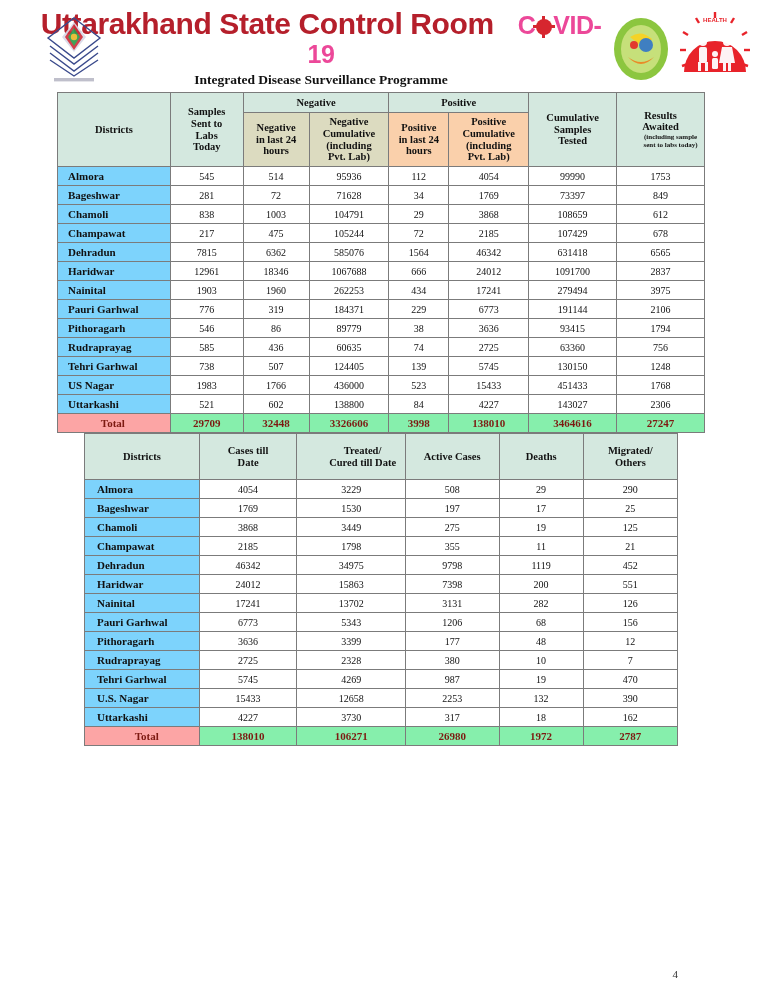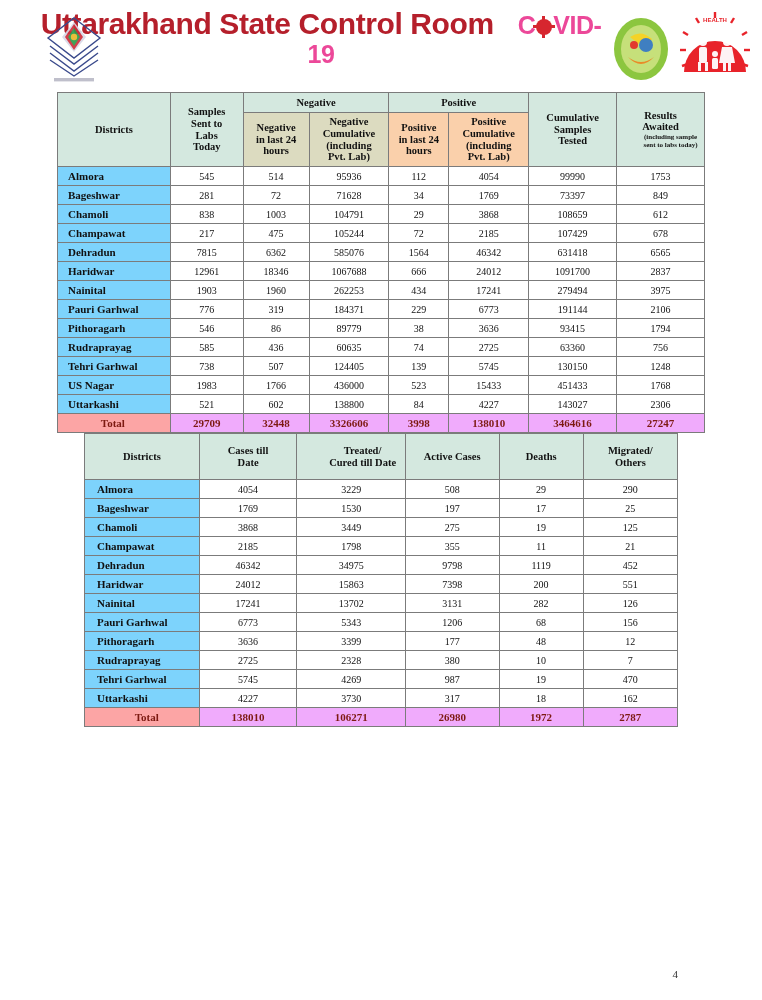--- a/index.html
+++ b/index.html
@@ -122,21 +122,21 @@
   .dist-cell {
     background: #7dd3fc;
     text-align: left !important;
     padding-left: 10px !important;
     font-weight: bold;
     font-size: 11px;
   }
   #table2 .dist-cell { padding-left: 12px !important; }
 
   .total-row td {
-    background: #f0abfc;
+    background: #86efac;
     font-weight: bold;
     font-size: 11px;
     color: #7d1a12;
   }
   .total-row td.dist-cell {
     background: #fca5a5;
     text-align: center !important;
     padding-left: 0 !important;
     color: #7d1a12;
   }
@@ -180,20 +180,21 @@
           <circle cx="46" cy="25" r="3.2" fill="#e8b92a"></circle>
         </g>
         <rect x="26" y="66" width="40" height="3.4" fill="#8a8aa0" opacity="0.55"></rect>
       </svg>
     </div>
 
     <div class="title-block">
       <div>
         <span class="main-title">Uttarakhand State Control Room</span><span class="covid-tag"><span>C</span><span class="covid-o"></span><span>VID-19</span></span>
       </div>
+      <div class="sub1">Integrated Disease Surveillance Programme</div>
     </div>
 
     <div class="logo-right-wrap">
       <svg width="62" height="68" viewBox="0 0 62 68">
         <ellipse cx="31" cy="34" rx="27" ry="31" fill="#8cc63f"></ellipse>
         <ellipse cx="31" cy="34" rx="20" ry="24" fill="#c6e07a"></ellipse>
         <path d="M20 22 q11 -8 22 2 q-6 10 -12 6 z" fill="#f5d327"></path>
         <circle cx="36" cy="30" r="7" fill="#3f7fc1"></circle>
         <path d="M18 42 q13 14 26 0 q-13 10 -26 0 z" fill="#e98b28"></path>
         <circle cx="24" cy="30" r="4" fill="#e23b2e"></circle>
@@ -532,20 +533,28 @@
           </tr>
           <tr>
             <td class="dist-cell">Tehri Garhwal</td>
             <td>5745</td>
             <td>4269</td>
             <td>987</td>
             <td>19</td>
             <td>470</td>
           </tr>
           <tr>
+            <td class="dist-cell">U.S. Nagar</td>
+            <td>15433</td>
+            <td>12658</td>
+            <td>2253</td>
+            <td>132</td>
+            <td>390</td>
+          </tr>
+          <tr>
             <td class="dist-cell">Uttarkashi</td>
             <td>4227</td>
             <td>3730</td>
             <td>317</td>
             <td>18</td>
             <td>162</td>
           </tr>
           <tr class="total-row">
             <td class="dist-cell">Total</td>
             <td>138010</td>

